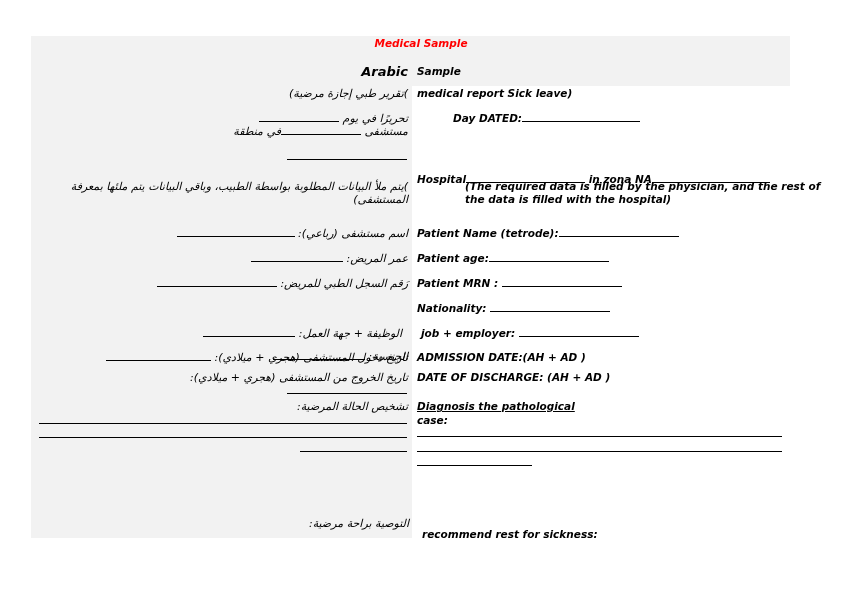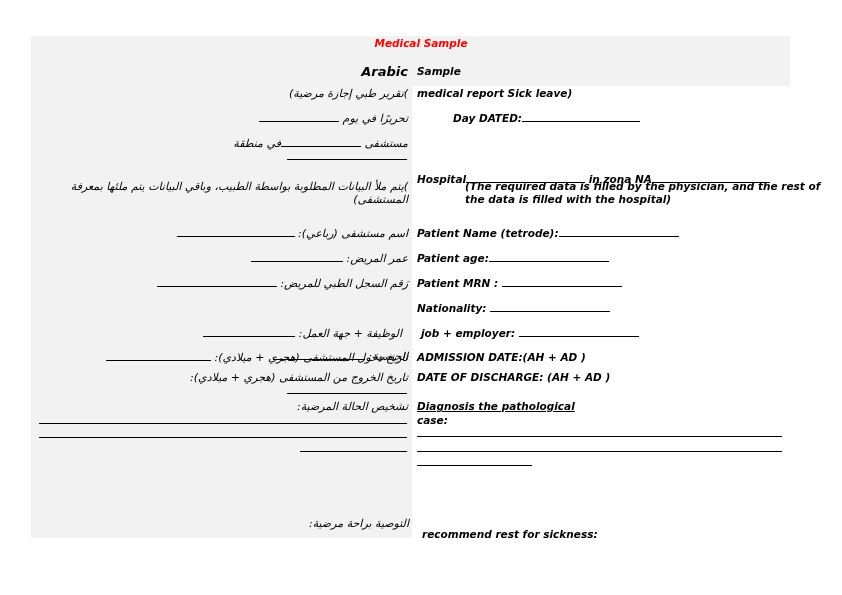--- a/index.html
+++ b/index.html
@@ -30,21 +30,21 @@
 <div class="t en" style="top:87px;">medical report Sick leave)</div>
 
 <div class="t ar" style="top:112px;">
   <span>تحريرًا في يوم</span>
   <span class="line" style="width:80px;"></span>
 </div>
 <div class="t en" style="top:112px;margin-left:36px;">
   <span>Day DATED:</span><span class="line" style="width:118px;"></span>
 </div>
 
-<div class="t ar" style="top:137px;font-style:italic;">
+<div class="t ar" style="top:125px;font-style:italic;">
   <span>مستشفى</span>
   <span class="line" style="width:80px;"></span><span>في منطقة</span>
 </div>
 <div class="hl" style="left:287px; top:159px; width:120px;"></div>
 <div class="t en" style="top:137px;margin-top:36px;">
   <span>Hospital</span><span class="line" style="width:119px;"></span>
   <span>in zona NA</span><span class="line" style="width:118px;"></span>
 </div>
 
 <div class="t ar wrap" style="top:180px; width:375px;">)يتم ملأ البيانات المطلوبة بواسطة الطبيب، وباقي البيانات يتم ملئها بمعرفة المستشفى)</div>

